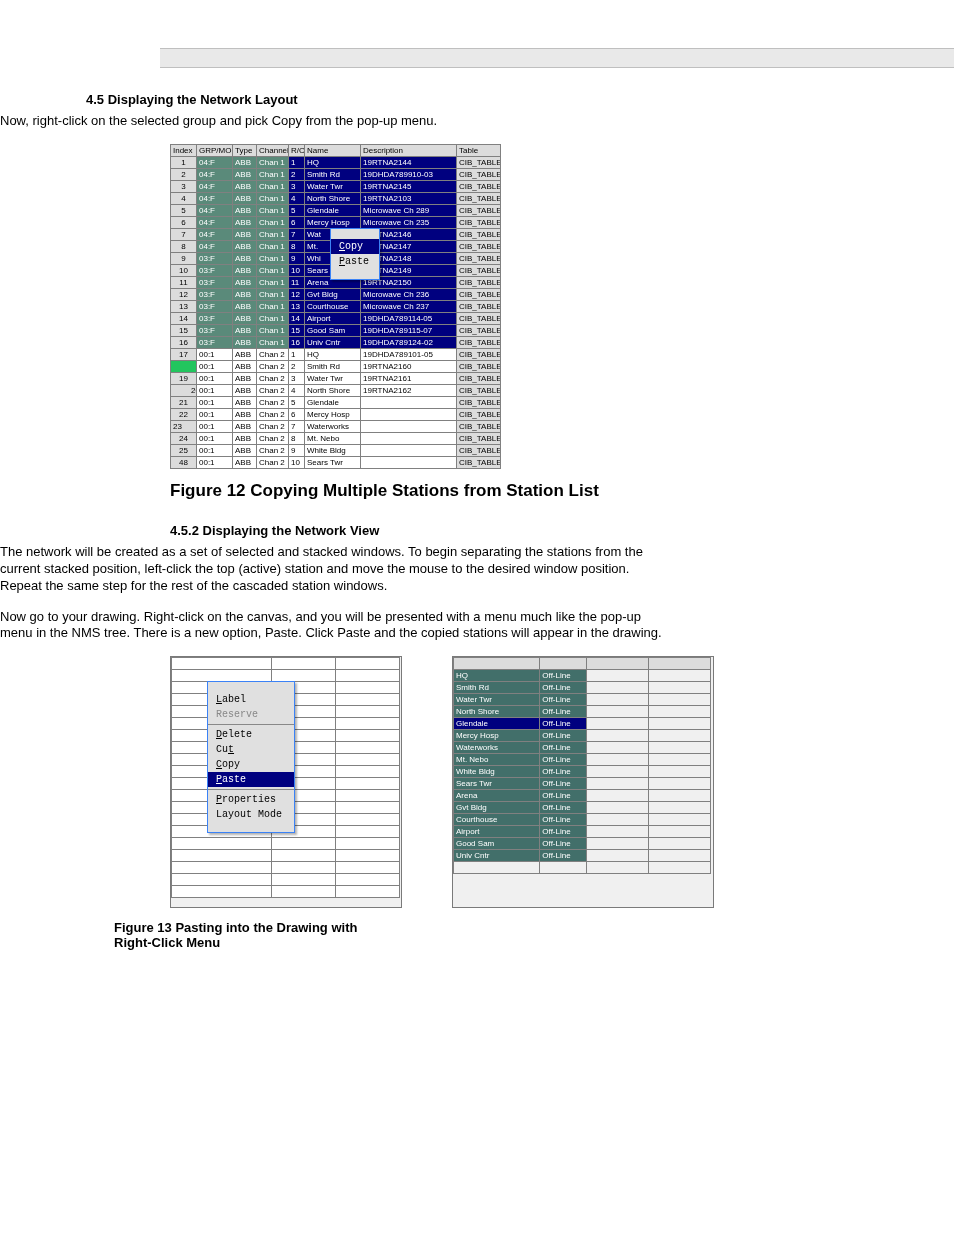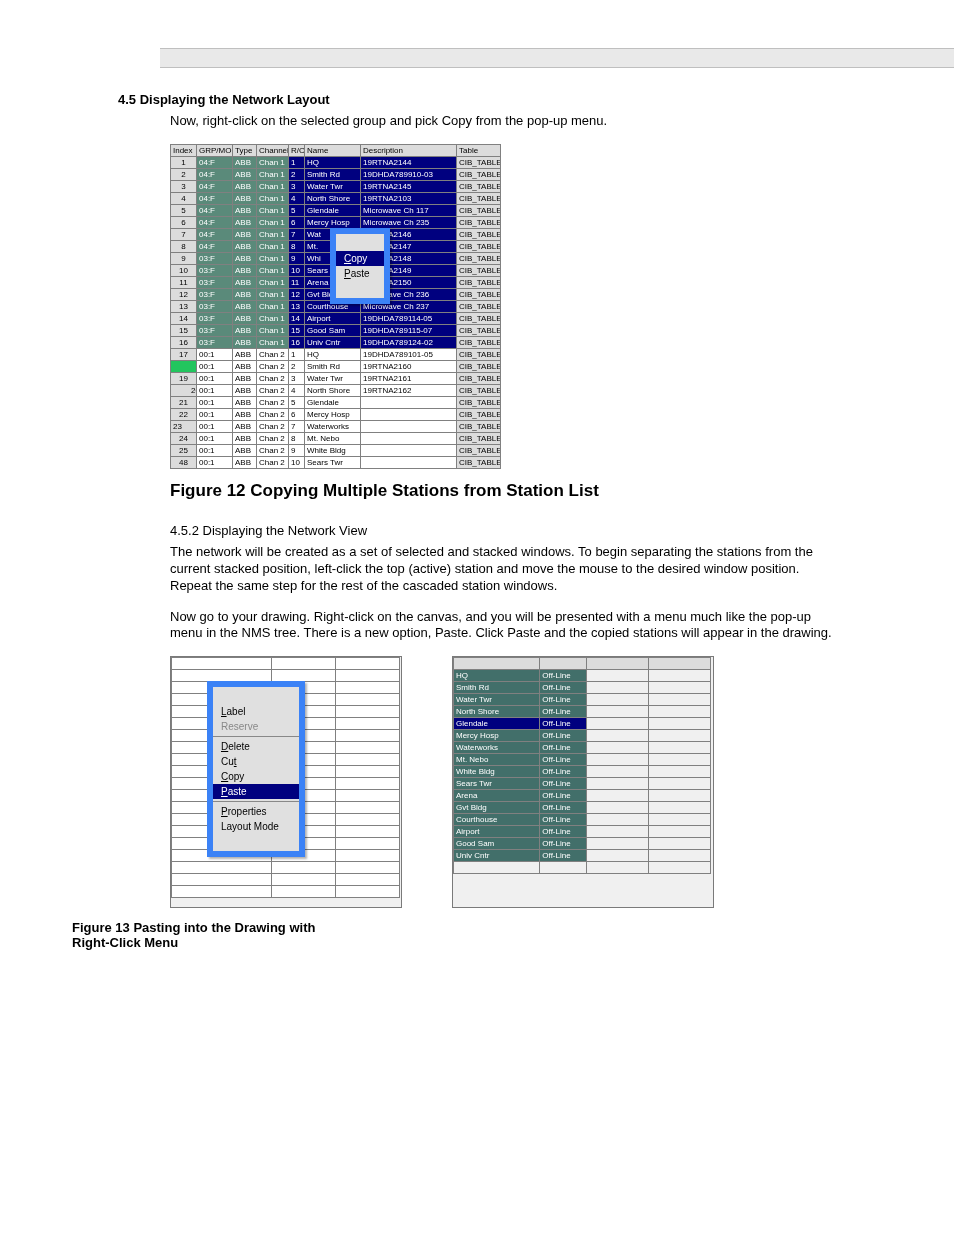--- a/index.html
+++ b/index.html
@@ -1,39 +1,39 @@
 <!DOCTYPE html>
 <html><head>
 <meta charset="utf-8">
 <style>
   html,body{margin:0;padding:0;background:#fff;font-family:Arial,Helvetica,sans-serif;color:#000;width:954px}
   .page{width:954px;padding:0 0 40px 0}
   .top-bar{height:18px;background:#e9e9e9;border-top:1px solid #bfbfbf;border-bottom:1px solid #bfbfbf;margin:48px 0 0 0;width:880px;margin-left:160px;}
-  .body-text{font-size:13px;line-height:1.3;width:670px;margin-left:170px}
+  .body-text{font-size:13px;line-height:1.3;width:670px;}
   .body-text p{margin:0 0 14px 0}
-  h3.sec{font-size:13px;font-weight:bold;margin:260px 0 6px 118px}
-  h3.sec2{font-size:13px;font-weight:normal;margin:22px 0 6px 170px}
+  h3.sec{font-size:13px;font-weight:bold;margin:260px 0 6px 86px}
+  h3.sec2{font-size:13px;font-weight:bold;margin:22px 0 6px 170px}
 
   
   .tbl{border-collapse:collapse;font-size:8px;font-family:Tahoma,Arial;table-layout:fixed}
   .tbl th,.tbl td{border:1px solid #808080;padding:0 2px;height:11px;white-space:nowrap;overflow:hidden}
   .tbl th{background:#dcdcdc;font-weight:normal;text-align:left}
   .sel{background:#00007f;color:#fff}
   .sel-green{background:#5a8a7a;color:#fff}
   .teal{background:#426f6a;color:#fff}
 
-  .ctx{position:absolute;background:#e0e0e0;border:6px solid #3b82f6;box-shadow:2px 2px 2px rgba(0,0,0,.3);font-size:10px;font-family:Liberation Sans, sans-serif;padding:17px 0;width:86px}
+  .ctx{position:absolute;background:#e0e0e0;border:1px solid #3b82f6;box-shadow:2px 2px 2px rgba(0,0,0,.3);font-size:10px;font-family:Liberation Mono, monospace;padding:10px 0;width:86px}
   .ctx div{padding:2px 8px;white-space:nowrap}
   .ctx .sep{border-top:1px solid #888;margin:2px 0;padding:0;height:0}
   .ctx .dis{color:#888}
   .ctx .hl{background:#00007f;color:#fff}
 
   .fig-wrap{position:relative;margin:0 0 0 170px}
   .caption{font-size:17px;font-weight:bold;margin:12px 0 0 170px}
-  .caption-pair{display:flex;width:670px;margin:12px 0 0 72px;gap:66px}
+  .caption-pair{display:flex;width:670px;margin:12px 0 0 114px;gap:66px}
   .caption-pair .half{font-size:13px;font-weight:bold;flex:0 0 260px}
 
   .panel{display:inline-block;vertical-align:top;border:1px solid #7a7a7a;background:#f0f0f0;padding:0}
   .empty-grid td{background:#fff}
 
   .two-up{margin:12px 0 0 170px;display:flex;gap:50px}
 
   .u{text-decoration:underline}
 </style>
 </head>
@@ -113,21 +113,21 @@
             <td class="sel">19RTNA2103</td>
             <td style="background: rgb(220, 220, 220); text-align: left;">CIB_TABLE</td>
           </tr>
           <tr>
             <td style="background: rgb(220, 220, 220); text-align: center;">5</td>
             <td class="sel-green">04:F</td>
             <td class="sel-green">ABB</td>
             <td class="sel-green">Chan 1</td>
             <td class="sel">5</td>
             <td class="sel">Glendale</td>
-            <td class="sel">Microwave Ch 117</td>
+            <td class="sel">Microwave Ch 289</td>
             <td style="background: rgb(220, 220, 220); text-align: left;">CIB_TABLE</td>
           </tr>
           <tr>
             <td style="background: rgb(220, 220, 220); text-align: center;">6</td>
             <td class="sel-green">04:F</td>
             <td class="sel-green">ABB</td>
             <td class="sel-green">Chan 1</td>
             <td class="sel">6</td>
             <td class="sel">Mercy Hosp</td>
             <td class="sel">Microwave Ch 235</td>

